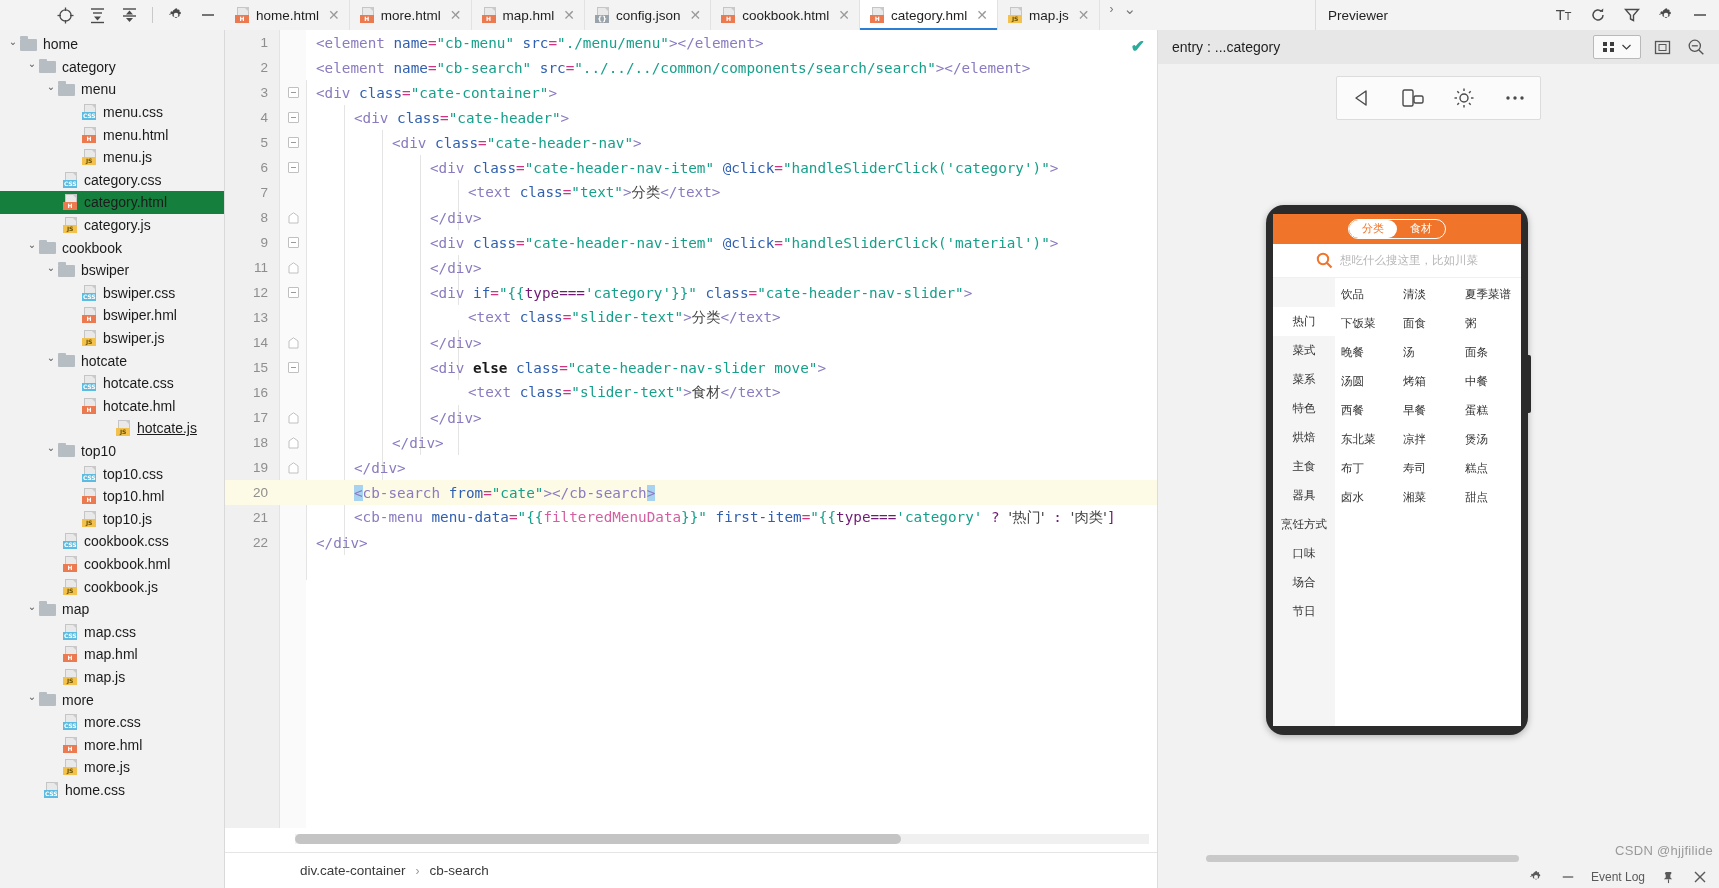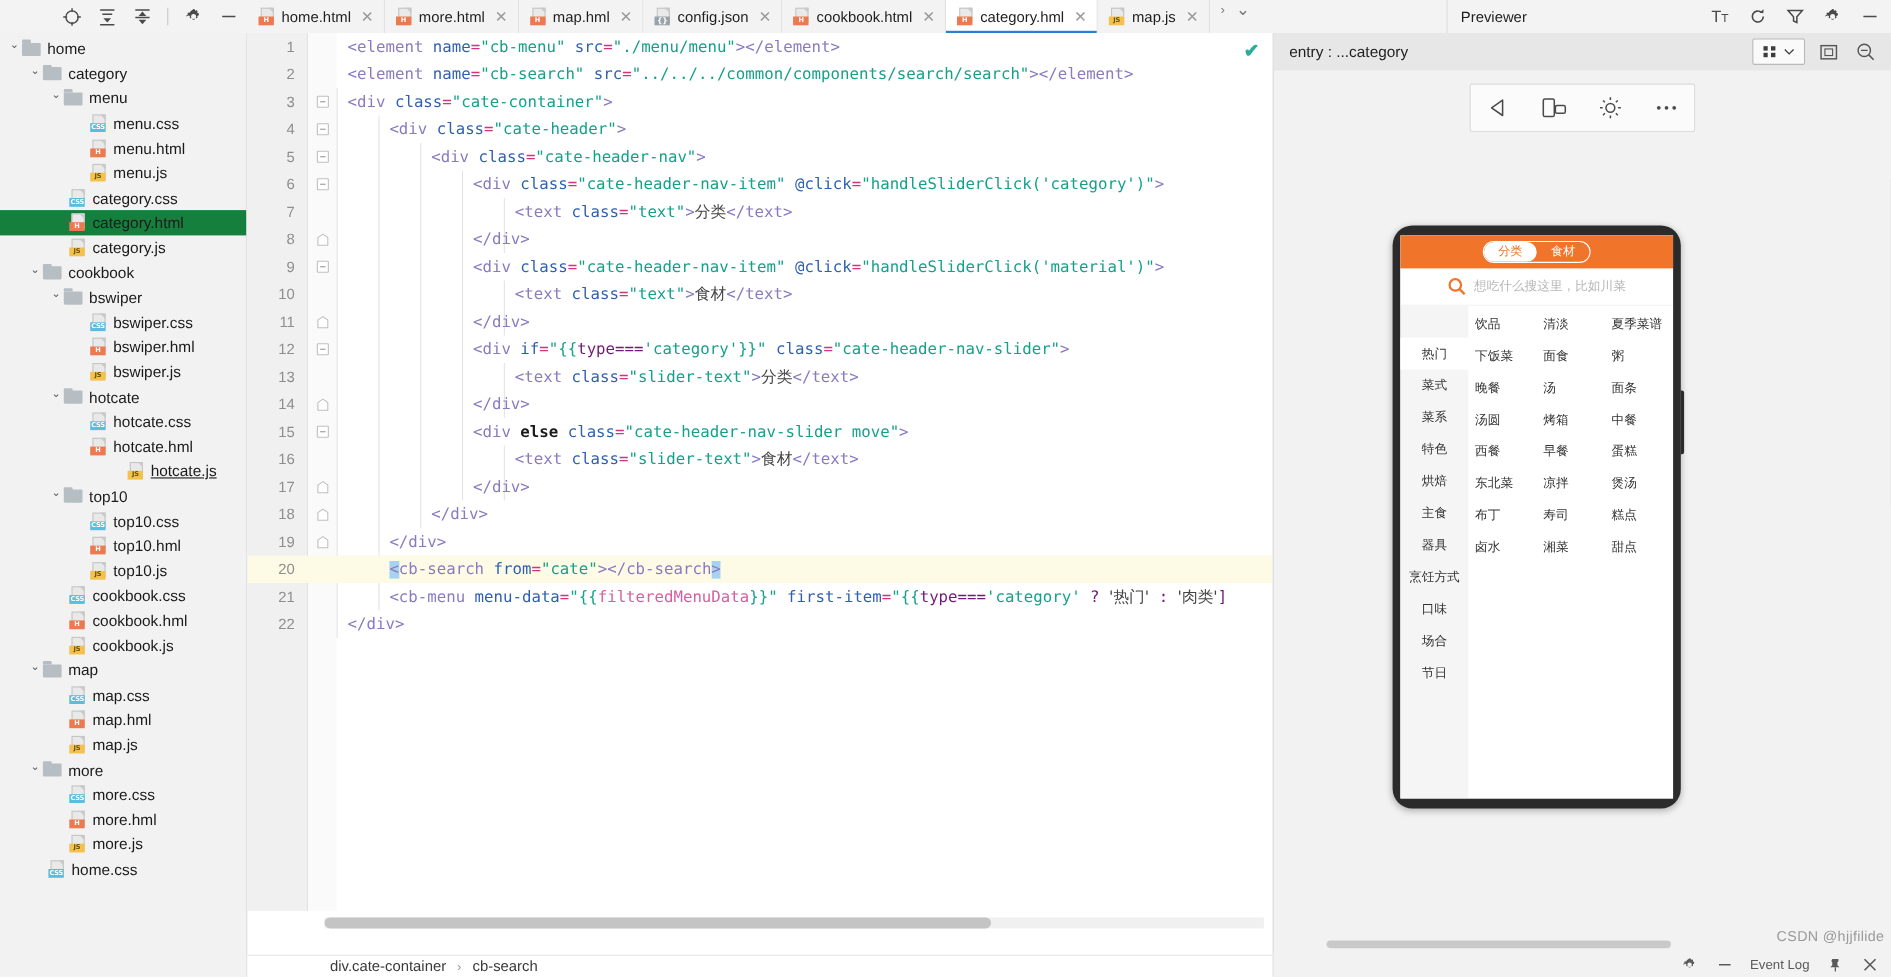--- a/index.html
+++ b/index.html
@@ -162,21 +162,21 @@
   .t-cn     { color: #444; font-family: "DejaVu Sans", sans-serif; }
   .sel-hl   { background: #a8d3f0; }
 
   .hscroll-wrap {
     position: absolute; left: 70px; right: 8px; bottom: 44px; height: 10px;
   }
   .hscroll-track { width: 100%; height: 10px; background: #f0f0f0; }
   .hscroll-thumb { width: 71%; height: 10px; background: #c4c4c4; border-radius: 5px; }
 
   .breadcrumb {
-    position: absolute; left: 0; right: 0; bottom: 0; height: 20px;
+    position: absolute; left: 0; right: 0; bottom: 0; height: 36px;
     background: #ffffff; border-top: 1px solid #e5e5e5;
     display: flex; align-items: center; gap: 10px; padding-left: 75px;
     font-size: 13.5px; color: #3a3a3a;
   }
   .bc-sep { color: #9a9a9a; font-size: 12px; }
 
   .check-ok {
     position: absolute; right: 12px; top: 6px; color: #2aab9c;
     font-size: 17px; font-weight: bold;
   }
@@ -747,25 +747,20 @@
             </svg>
           </span>
           <span class="ctext" style="padding-left: 124px;"><span class="t-tag">&lt;/div&gt;</span></span>
         </div>
         <div class="crow">
           <span class="lnum">9</span>
           <span class="fold-cell">
             <span class="fmark"></span>
           </span>
           <span class="ctext" style="padding-left: 124px;"><span class="t-tag">&lt;div </span><span class="t-attr">class</span><span class="t-eq">=</span><span class="t-str">"cate-header-nav-item"</span><span class="t-plain"> </span><span class="t-attr">@click</span><span class="t-eq">=</span><span class="t-str">"handleSliderClick('material')"</span><span class="t-tag">&gt;</span></span>
-        </div>
-        <div class="crow">
-          <span class="lnum">10</span>
-          <span class="fold-cell"></span>
-          <span class="ctext" style="padding-left: 162px;"><span class="t-tag">&lt;text </span><span class="t-attr">class</span><span class="t-eq">=</span><span class="t-str">"text"</span><span class="t-tag">&gt;</span><span class="t-cn">食材</span><span class="t-tag">&lt;/text&gt;</span></span>
         </div>
         <div class="crow">
           <span class="lnum">11</span>
           <span class="fold-cell">
             <svg width="11" height="12" viewBox="0 0 11 12">
               <path d="M1 4 L5.5 0.8 L10 4 V11 H1 Z" fill="#fff" stroke="#c0c0c0" stroke-width="1"></path>
             </svg>
           </span>
           <span class="ctext" style="padding-left: 124px;"><span class="t-tag">&lt;/div&gt;</span></span>
         </div>

